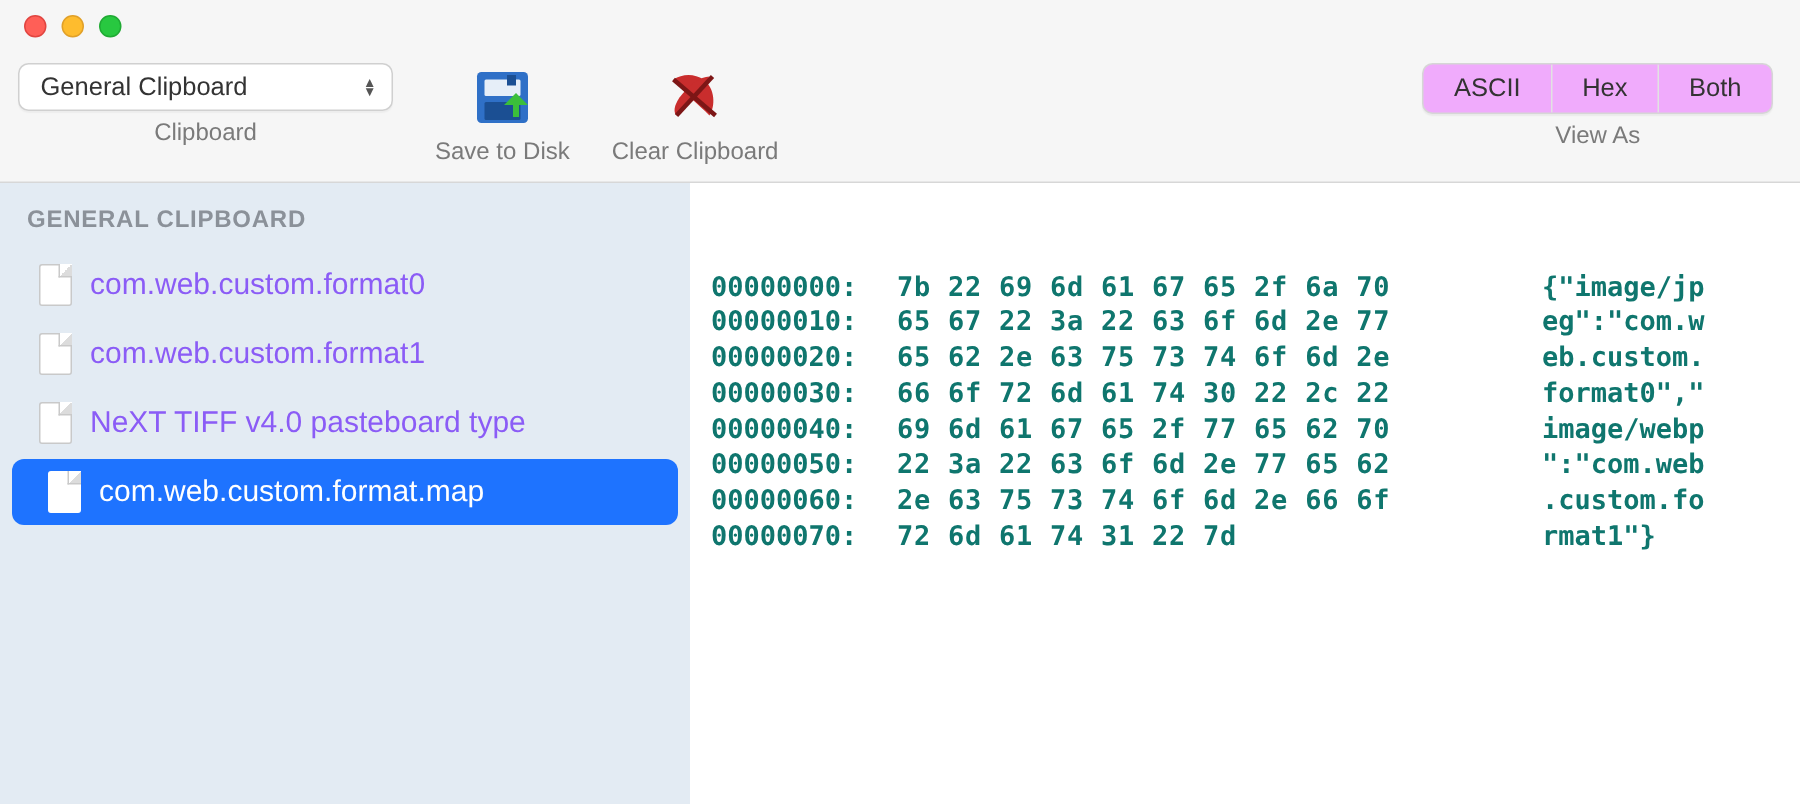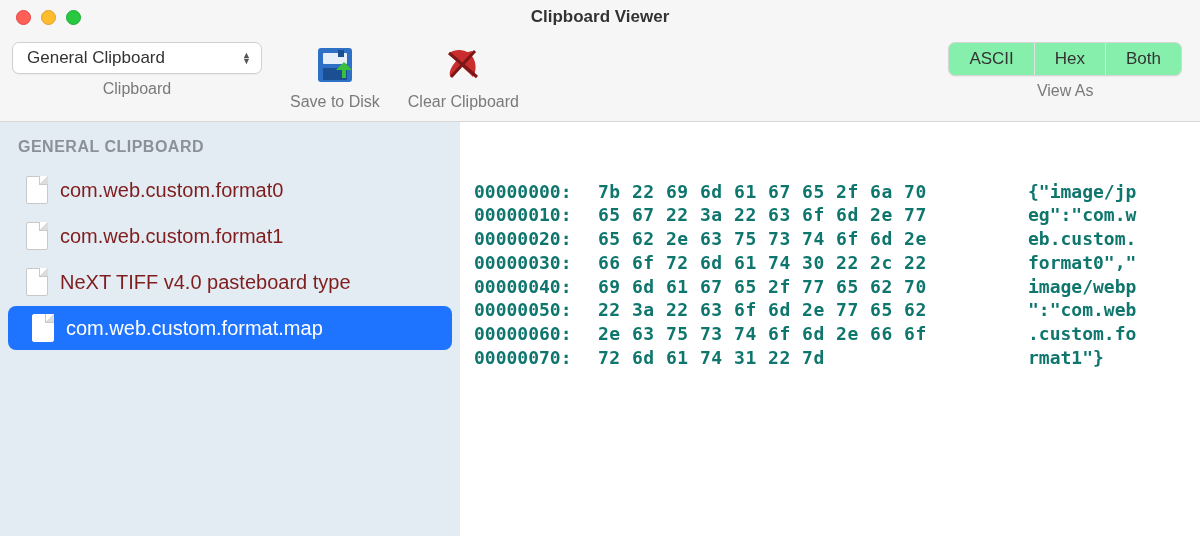--- a/index.html
+++ b/index.html
@@ -87,21 +87,21 @@
     display: flex;
     align-items: center;
     justify-content: center;
   }
   .spacer { flex: 1; }
   .seg {
     display: flex;
     border: 1px solid #d6d6d6;
     border-radius: 7px;
     overflow: hidden;
-    background: #86efac;
+    background: #f0abfc;
     height: 34px;
     box-shadow: 0 1px 1px rgba(0,0,0,0.05);
   }
   .seg-item {
     padding: 0 20px;
     display: flex;
     align-items: center;
     font-size: 17px;
     color: #333;
     border-right: 1px solid #e2e2e2;
@@ -125,21 +125,21 @@
     color: #8b9199;
     letter-spacing: 0.5px;
     padding: 6px 18px 10px 18px;
   }
   .side-item {
     display: flex;
     align-items: center;
     gap: 12px;
     padding: 8px 18px;
     font-size: 20px;
-    color: #7f1d1d;
+    color: #8b5cf6;
     border-radius: 8px;
     margin: 2px 8px;
   }
   .side-item.selected {
     background: #1e73ff;
     color: #fff;
     padding-left: 24px;
   }
   .file-icon {
     width: 22px;
@@ -181,21 +181,20 @@
 <body>
 
 <div class="window">
 
   <div class="titlebar">
     <div class="traffic-lights">
       <div class="tl red"></div>
       <div class="tl yellow"></div>
       <div class="tl green"></div>
     </div>
-    <div class="title">Clipboard Viewer</div>
   </div>
 
   <div class="toolbar">
 
     <div class="tb-group">
       <div class="select">
         <span>General Clipboard</span>
         <span class="chevrons">
           <span>▲</span>
             <span>▼</span>

